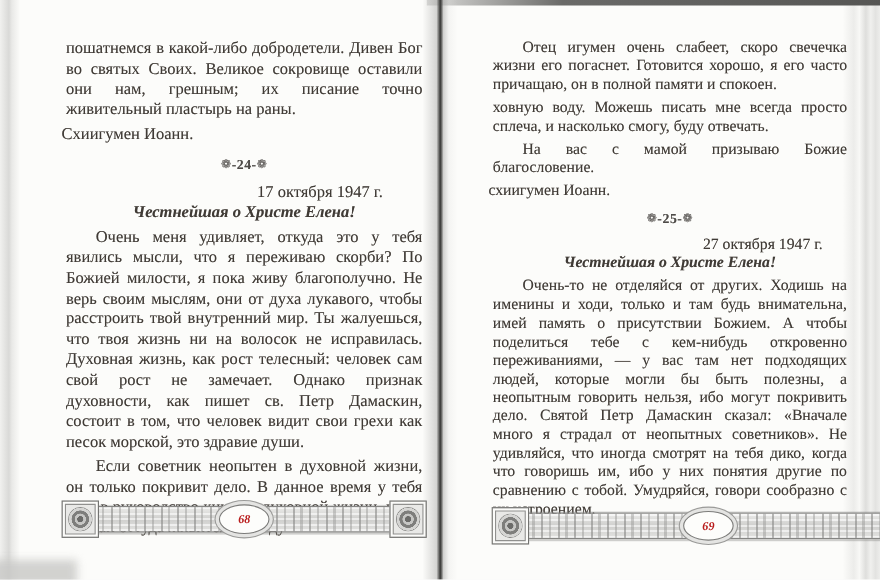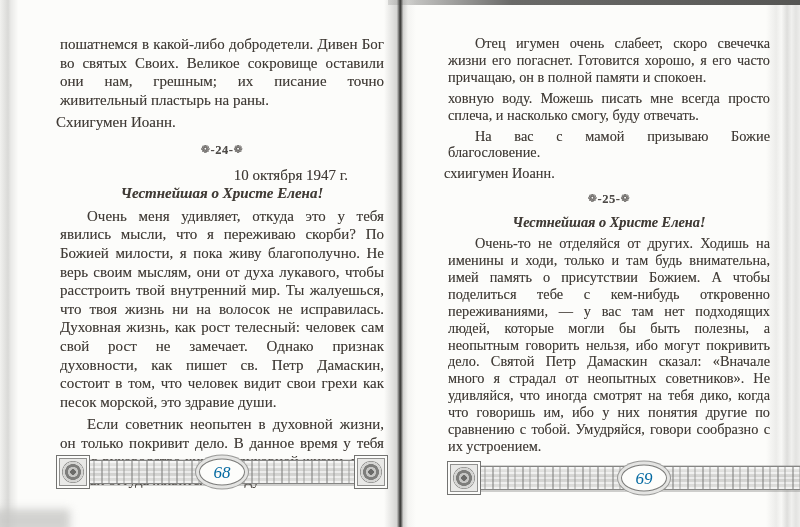--- a/index.html
+++ b/index.html
@@ -92,53 +92,54 @@
     background:radial-gradient(circle at 50% 50%,
       #6b6b69 0 17%, #c6c6c4 19% 32%, #7e7e7c 34% 50%,
       #d5d5d3 52% 66%, #8b8b89 68% 78%, rgba(0,0,0,0) 80%);
   }
   .band-oval{
     position:absolute;left:50%;top:50%;transform:translate(-50%,-50%);
     width:44px;height:25px;border:1px solid #7c7c7a;border-radius:50%;
     background:#fdfdfb;display:flex;align-items:center;justify-content:center;
     box-shadow:0 0 0 3px #e4e4e2, 0 0 0 4px #9a9a98;
   }
-  .pagenum{font-style:italic;font-size:17px;color:#0369a1;font-weight:normal;}
+  .pagenum{font-style:italic;font-size:11px;color:#b91c1c;font-weight:bold;}
 </style>
 </head>
 <body>
 
 <div class="photo">
 
   <div class="left-page-edge"></div>
   <div class="right-page-edges"></div>
   <div class="top-cover-edge"></div>
   <div class="gutter-shadow"></div>
   <div class="bottom-shadow"></div>
 
   <div class="page page-left">
     <p class="para cont">пошатнемся в какой-либо добродетели. Дивен Бог во святых Своих. Великое сокровище оставили они нам, грешным; их писание точно живительный пластырь на раны.</p>
     <p class="sig inset20">Схиигумен Иоанн.</p>
     <div class="marker">
       <span class="orn">❁</span><span>-24-</span><span class="orn">❁</span>
     </div>
-    <p class="letter-date inset40">10 октября 1947 г.</p>
+    <p class="letter-date inset40">17 октября 1947 г.</p>
     <p class="salutation">Честнейшая о Христе Елена!</p>
     <p class="para">Очень меня удивляет, откуда это у тебя явились мысли, что я переживаю скорби? По Божией милости, я пока живу благополучно. Не верь своим мыслям, они от духа лукавого, чтобы расстроить твой внутренний мир. Ты жалуешься, что твоя жизнь ни на волосок не исправилась. Духовная жизнь, как рост телесный: человек сам свой рост не замечает. Однако признак духовности, как пишет св. Петр Дамаскин, состоит в том, что человек видит свои грехи как песок морской, это здравие души.</p>
     <p class="para">Если советник неопытен в духовной жизни, он только покривит дело. В данное время у тебя есть в руководство книги о духовной жизни, вот и черпай оттуда живительную ду-</p>
   </div>
 
   <div class="page page-right">
     <p class="para">Отец игумен очень слабеет, скоро свечечка жизни его погаснет. Готовится хорошо, я его часто причащаю, он в полной памяти и спокоен.</p>
     <p class="para cont">ховную воду. Можешь писать мне всегда просто сплеча, и насколько смогу, буду отвечать.</p>
     <p class="para">На вас с мамой призываю Божие благословение.</p>
     <p class="sig inset24">схиигумен Иоанн.</p>
     <div class="marker">
       <span class="orn">❁</span><span>-25-</span><span class="orn">❁</span>
     </div>
+    <p class="letter-date inset26">27 октября 1947 г.</p>
     <p class="salutation">Честнейшая о Христе Елена!</p>
     <p class="para">Очень-то не отделяйся от других. Ходишь на именины и ходи, только и там будь внимательна, имей память о присутствии Божием. А чтобы поделиться тебе с кем-нибудь откровенно переживаниями, — у вас там нет подходящих людей, которые могли бы быть полезны, а неопытным говорить нельзя, ибо могут покривить дело. Святой Петр Дамаскин сказал: «Вначале много я страдал от неопытных советников». Не удивляйся, что иногда смотрят на тебя дико, когда что говоришь им, ибо у них понятия другие по сравнению с тобой. Умудряйся, говори сообразно с их устроением.</p>
   </div>
 
   <div class="ornament-band band-left">
     <div class="band-rail"></div>
     <div class="band-endcap cap-l"></div>
     <div class="band-endcap cap-r"></div>
     <div class="band-oval">
       <span class="pagenum">68</span>

